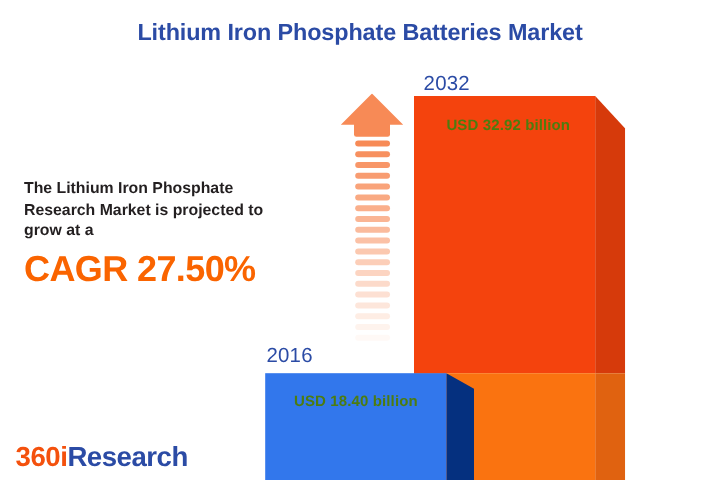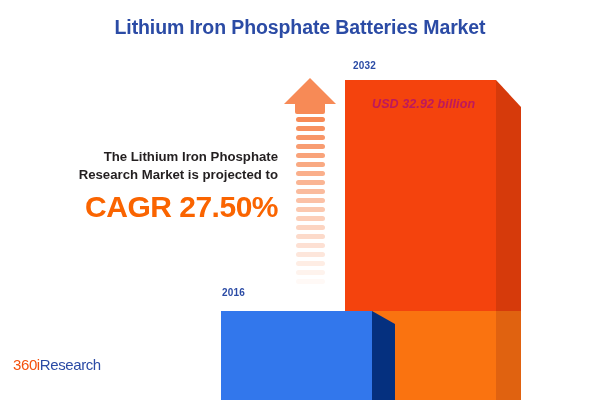--- a/index.html
+++ b/index.html
@@ -30,22 +30,22 @@
     font-size: 19.5px;
     font-weight: bold;
     color: #2b4ba5;
     letter-spacing: -0.1px;
     white-space: nowrap;
   }
 
   
   .year-label {
     position: absolute;
-    font-size: 10px;
-    font-weight: bold;
+    font-size: 17px;
+    font-weight: normal;
     color: #2b4ba5;
     letter-spacing: 0.2px;
   }
   .year-2032 { left: 353px; top: 60px; }
   .year-2024 { left: 222px; top: 287px; }
 
   
   .bar-wrap {
     position: absolute;
   }
@@ -97,35 +97,33 @@
     position: absolute;
     left: 0; top: 0;
     width: 174px; height: 89px;
   }
 
   
   .bar-value {
     position: absolute;
     font-size: 12.5px;
     font-weight: bold;
-    color: #be185d;
+    color: #4d7c0f;
     letter-spacing: 0.1px;
     white-space: nowrap;
-    font-style: italic;
   }
   .value-2032 { left: 372px; top: 97px; }
   .value-2024 { left: 245px; top: 327px; }
 
   
   .cagr-block {
     position: absolute;
     left: 20px;
     top: 148px;
     width: 258px;
-    text-align: right;
   }
   .cagr-lead {
     font-size: 13.2px;
     font-weight: bold;
     color: #231f20;
     line-height: 17.5px;
   }
   .cagr-value {
     margin-top: 7px;
     font-size: 30px;
@@ -171,23 +169,23 @@
     width: 29px;
     height: 5px;
     border-radius: 2.5px;
     margin-bottom: 4px;
   }
 
   
   #logo {
     position: absolute;
     left: 13px;
-    top: 356px;
-    font-size: 15px;
-    font-weight: normal;
+    top: 367px;
+    font-size: 23px;
+    font-weight: bold;
     letter-spacing: -0.4px;
     white-space: nowrap;
   }
   .logo-360i { color: #f4510d; }
   .logo-research { color: #2b4ba5; }
 </style>
 </head>
 <body>
 
 <div id="infographic">
@@ -209,25 +207,27 @@
 
   <div class="year-label year-2024">2016</div>
 
   <div class="bar-wrap" id="bar-2024">
     <svg class="bar24-side" viewBox="0 0 174 89" preserveAspectRatio="none">
       <polygon points="151,0 174,13 174,89 151,89" fill="#05307f"></polygon>
     </svg>
     <div class="bar24-front"></div>
   </div>
 
+  <div class="bar-value value-2024">USD 18.40 billion</div>
 
   <div class="cagr-block">
     <div class="cagr-lead">
       <div>The Lithium Iron Phosphate</div>
       <div>Research Market is projected to</div>
+      <div>grow at a</div>
     </div>
     <div class="cagr-value">CAGR 27.50%</div>
   </div>
 
   <div id="arrow">
     <svg class="arrow-head" viewBox="0 0 52 32" preserveAspectRatio="none">
       <polygon points="26,0 52,26 41,26 41,32 11,32 11,26 0,26" fill="#f78a56"></polygon>
     </svg>
     <div class="arrow-neck"></div>
     <div class="arrow-stripes" id="arrow-stripes">

